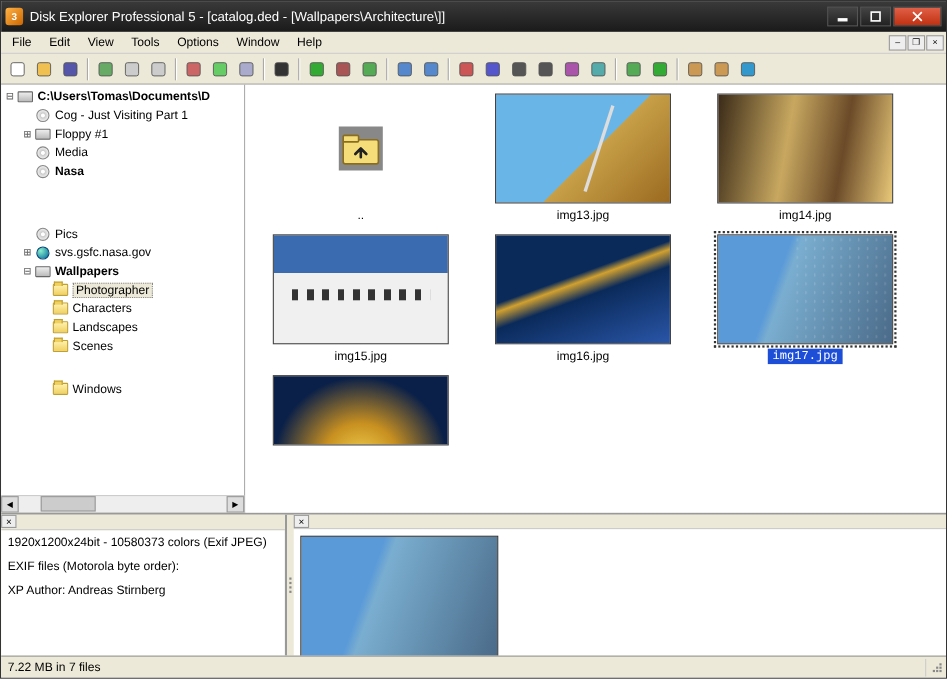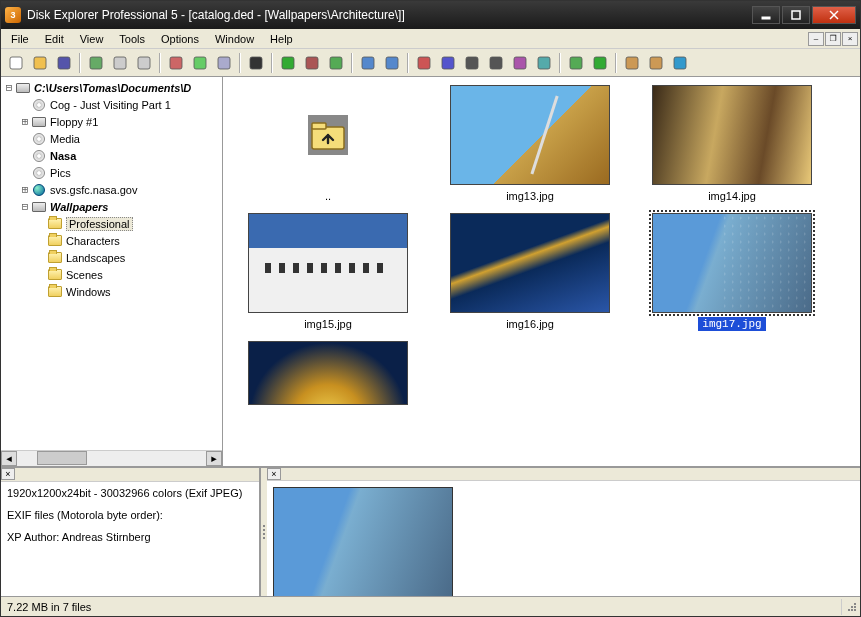--- a/index.html
+++ b/index.html
@@ -25,21 +25,21 @@
 .tbtn { width: 22px; height: 22px; border: 1px solid transparent; display:flex;align-items:center;justify-content:center; }
 .tsep { width: 2px; height: 20px; border-left: 1px solid #aaa; border-right: 1px solid #fff; margin: 0 2px; }
 
 
 .main-row { flex: 1; display: flex; min-height: 0; }
 .tree-pane { width: 222px; border-right: 1px solid #999; display:flex; flex-direction:column; background:#fff; }
 .tree { flex:1; overflow:auto; padding: 2px; }
 .tree-row { display:flex; align-items:center; height:17px; white-space:nowrap; }
 .tree-row .twist { width:12px; text-align:center; color:#666; font-family:monospace; }
 .tree-row .icon { width:16px; height:14px; margin-right:3px; display:flex;align-items:center;justify-content:center; }
-.tree-row.bold .label { font-weight: bold; font-style: italic; }
+.tree-row.bold .label { font-weight: bold; }
 .tree-row.selected .label { background:#ece9d8; border:1px dotted #888; padding:0 2px; }
 .tree-scroll { height: 16px; background:#eee; border-top:1px solid #ccc; display:flex; }
 .tree-scroll .thumb { width:50px; height:14px; background:#ccc; border:1px solid #999; margin-left:20px; }
 .tree-scroll .arrow { width:16px; background:#ddd; border:1px solid #999; display:flex;align-items:center;justify-content:center; }
 
 
 .content { flex:1; overflow:auto; background:#fff; padding: 8px 4px; position:relative; }
 .thumb-grid { display:flex; flex-wrap:wrap; gap: 10px 40px; padding-left:20px; }
 .thumb-item { width: 162px; display:flex; flex-direction:column; align-items:center; }
 .thumb-img { width: 160px; height: 100px; border: 1px solid #444; background:#888; }
@@ -306,21 +306,21 @@
           </span>
           <span class="label">Media</span>
         </div>
         <div class="tree-row" style="padding-left: 16px; font-weight: bold;">
           <span class="twist"></span>
           <span class="icon">
             <span class="cd-icon"></span>
           </span>
           <span class="label">Nasa</span>
         </div>
-        <div class="tree-row" style="padding-left: 16px;">
+        <div class="tree-row" style="padding-left: 16px; margin-top: 40px;">
           <span class="twist"></span>
           <span class="icon">
             <span class="cd-icon"></span>
           </span>
           <span class="label">Pics</span>
         </div>
         <div class="tree-row" style="padding-left: 16px;">
           <span class="twist">⊞</span>
           <span class="icon">
             <span class="globe-icon"></span>
@@ -332,21 +332,21 @@
           <span class="icon">
             <span class="drive-icon"></span>
           </span>
           <span class="label">Wallpapers</span>
         </div>
         <div class="tree-row selected" style="padding-left: 32px;">
           <span class="twist"></span>
           <span class="icon">
             <span class="folder-icon"></span>
           </span>
-          <span class="label">Professional</span>
+          <span class="label">Photographer</span>
         </div>
         <div class="tree-row" style="padding-left: 32px;">
           <span class="twist"></span>
           <span class="icon">
             <span class="folder-icon"></span>
           </span>
           <span class="label">Characters</span>
         </div>
         <div class="tree-row" style="padding-left: 32px;">
           <span class="twist"></span>
@@ -355,21 +355,21 @@
           </span>
           <span class="label">Landscapes</span>
         </div>
         <div class="tree-row" style="padding-left: 32px;">
           <span class="twist"></span>
           <span class="icon">
             <span class="folder-icon"></span>
           </span>
           <span class="label">Scenes</span>
         </div>
-        <div class="tree-row" style="padding-left: 32px;">
+        <div class="tree-row" style="padding-left: 32px; margin-top: 22px;">
           <span class="twist"></span>
           <span class="icon">
             <span class="folder-icon"></span>
           </span>
           <span class="label">Windows</span>
         </div>
       </div>
     <div class="tree-scroll">
       <div class="arrow">◂</div>
       <div class="thumb"></div>
@@ -416,21 +416,21 @@
       </div>
   </div>
 </div>
 
 <div class="bottom-row">
   <div class="info-pane">
     <div class="pane-header">
         <div class="pane-close">×</div>
       </div>
     <div class="info-body">
-      <p>1920x1200x24bit - 30032966 colors  (Exif JPEG)</p>
+      <p>1920x1200x24bit - 10580373 colors  (Exif JPEG)</p>
       <p>EXIF files (Motorola byte order):</p>
       <p>XP Author: Andreas Stirnberg</p>
     </div>
   </div>
   <div class="splitter-v">
     <span class="dot"></span>
       <span class="dot"></span>
       <span class="dot"></span>
       <span class="dot"></span>
   </div>

